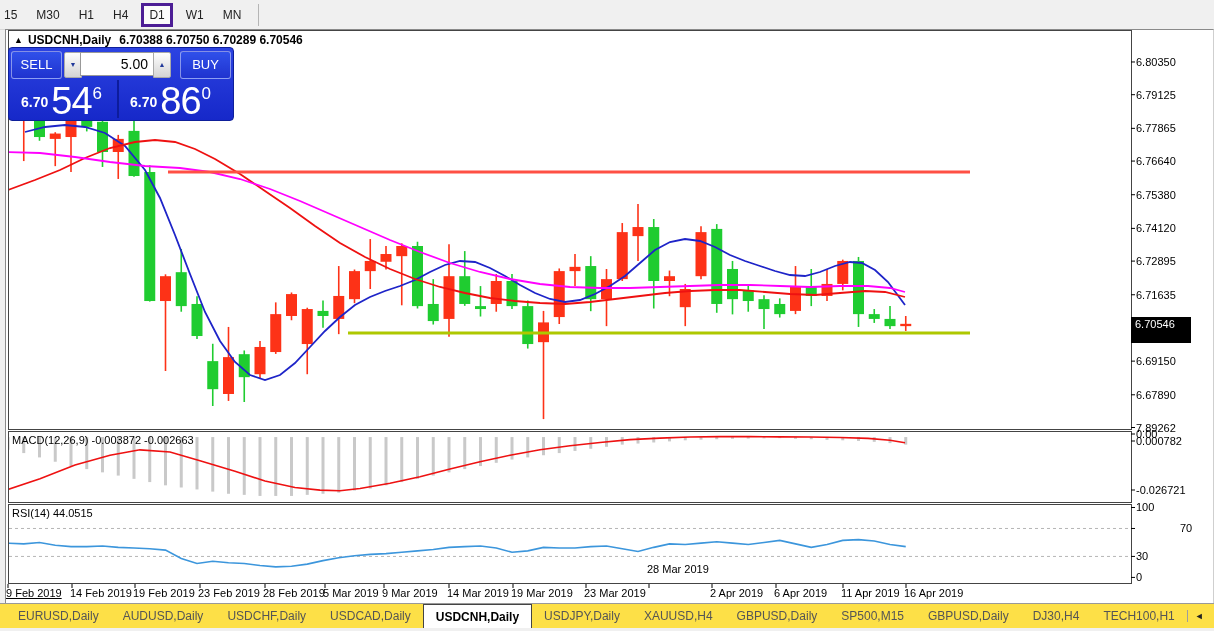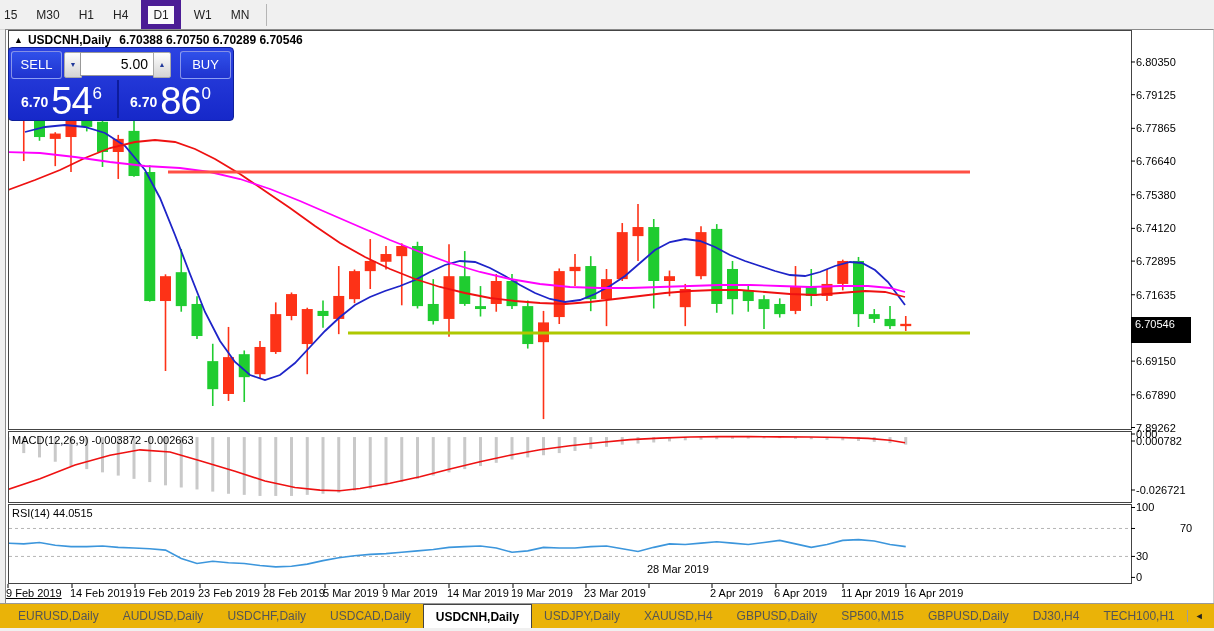--- a/index.html
+++ b/index.html
@@ -3,21 +3,21 @@
 <meta charset="utf-8">
 <style>
   html,body{margin:0;padding:0;}
   body{width:1214px;height:631px;background:#f0f0f0;position:relative;overflow:hidden;
        font-family:"Liberation Sans",sans-serif;-webkit-font-smoothing:antialiased;}
   
   #tf-bar{position:absolute;left:0;top:0;width:1214px;height:29px;background:#f0f0f0;
           border-bottom:1px solid #d9d9d9;display:flex;align-items:center;}
   .tf-item{font-size:12px;color:#222;padding:3px 6px;margin-right:7px;cursor:default;}
   .tf-item:first-child{margin-left:-2px;}
-  .tf-item.sel{border:7px solid #4c1d95;background:#fafafa;padding:2px 5px;}
+  .tf-item.sel{border:3px solid #4c1d95;background:#fafafa;padding:2px 5px;}
   .tf-sep{width:1px;height:22px;background:#b5b5b5;margin-left:4px;}
   
   #chart-frame{position:absolute;left:5px;top:29px;width:1207px;height:573px;background:#fff;
                border:1px solid #8a8a8a;border-right:1px solid #cfcfcf;}
   
   #chart-title{position:absolute;left:14px;top:33px;font-size:12px;font-weight:bold;color:#000;z-index:5;}
   #chart-title .tri{font-size:9px;margin-right:5px;position:relative;top:-1px;}
   #chart-title .ohlc{margin-left:8px;}
   
   #trade-panel{position:absolute;left:8px;top:47px;width:224px;height:72px;z-index:6;
@@ -39,21 +39,21 @@
   .pb-small{font-size:14px;font-weight:bold;position:relative;top:-7px;margin-left:10px;}
   .pb-big{font-size:38px;font-weight:400;letter-spacing:-1px;margin-left:3px;}
   .pb-sup{font-size:17px;position:relative;top:-15px;margin-left:1px;}
   
   .axl{position:absolute;font-size:11px;color:#000;white-space:nowrap;}
   .datel{position:absolute;font-size:11px;color:#000;white-space:nowrap;}
   #cur-price-tag{position:absolute;left:1131px;width:56px;height:26px;background:#000;color:#fff;
                  font-size:11px;line-height:14px;padding-left:4px;z-index:4;}
   .pane-label{position:absolute;font-size:11px;color:#000;z-index:3;}
   
-  #tab-bar{position:absolute;left:0;top:603px;width:1214px;height:24px;background:#eab308;
+  #tab-bar{position:absolute;left:0;top:603px;width:1214px;height:24px;background:#fde047;
            border-top:1px solid #999;display:flex;align-items:stretch;}
   #tab-notch{width:2px;height:16px;background:#777;margin:4px 4px 0 2px;}
   .tab{font-size:12px;color:#555;padding:0 12px;display:flex;align-items:center;cursor:pointer;white-space:nowrap;}
   .tab.active{background:#fff;color:#000;font-weight:bold;border:1px solid #444;border-bottom:none;}
   .tab-sep{width:1px;height:12px;background:#9d9d9d;align-self:center;}
   #tab-arrows{margin-left:auto;display:flex;align-items:center;padding-right:6px;}
   .tab-arrow{font-size:9px;color:#222;padding:0 7px;cursor:pointer;}
   #svg-root{position:absolute;left:0;top:0;z-index:2;}
 </style>
 </head>

